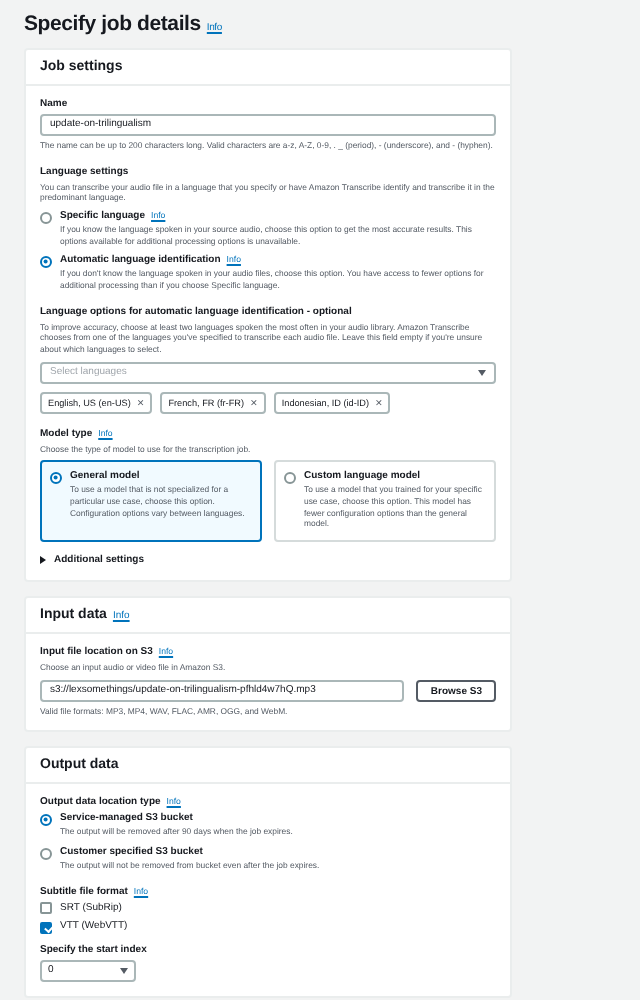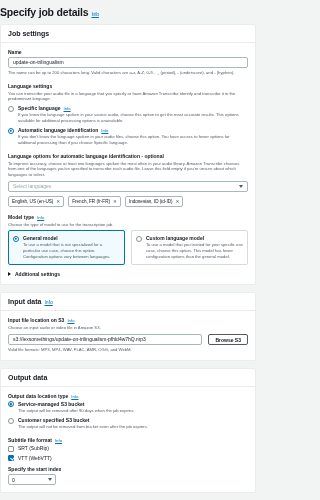--- a/index.html
+++ b/index.html
@@ -3,21 +3,21 @@
 <meta charset="utf-8">
 <style>
   * { box-sizing: border-box; margin: 0; padding: 0; }
   html, body {
     width: 264px; height: 500px;
     background: #f2f3f3;
     font-family: "Liberation Sans", sans-serif;
     color: #16191f;
     overflow: hidden;
   }
-  .page { padding: 6px 8px 0 0; }
+  .page { padding: 6px 8px 0 12px; }
 
   .page-title {
     font-size: 10.5px; font-weight: bold; letter-spacing: -0.2px;
     display: flex; align-items: baseline; gap: 3px; margin-bottom: 6px;
   }
   .info-link { font-size: 5px; color: #0073bb; font-weight: normal; text-decoration: underline; }
   .info-link.tiny { font-size: 4.3px; }
 
   .card {
     background: #fff; border: 1px solid #eaeded; border-radius: 2px;

